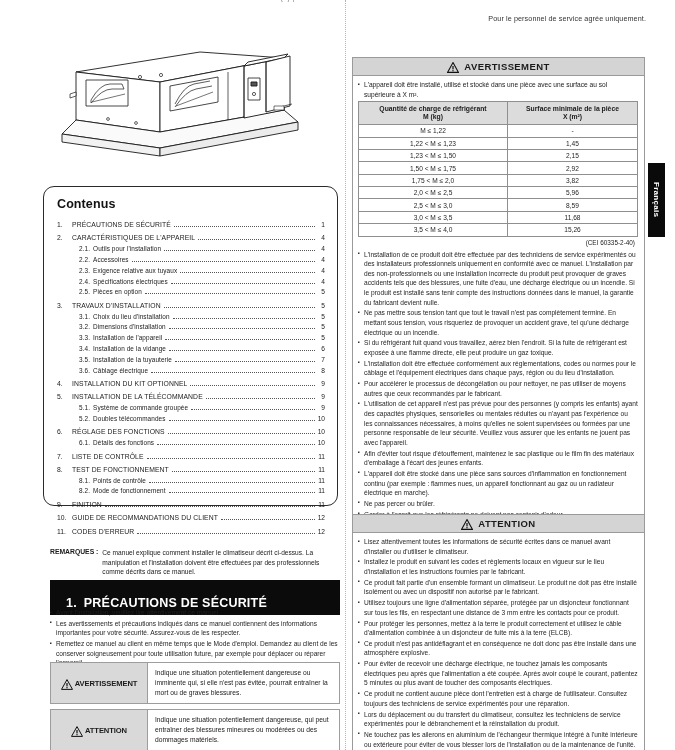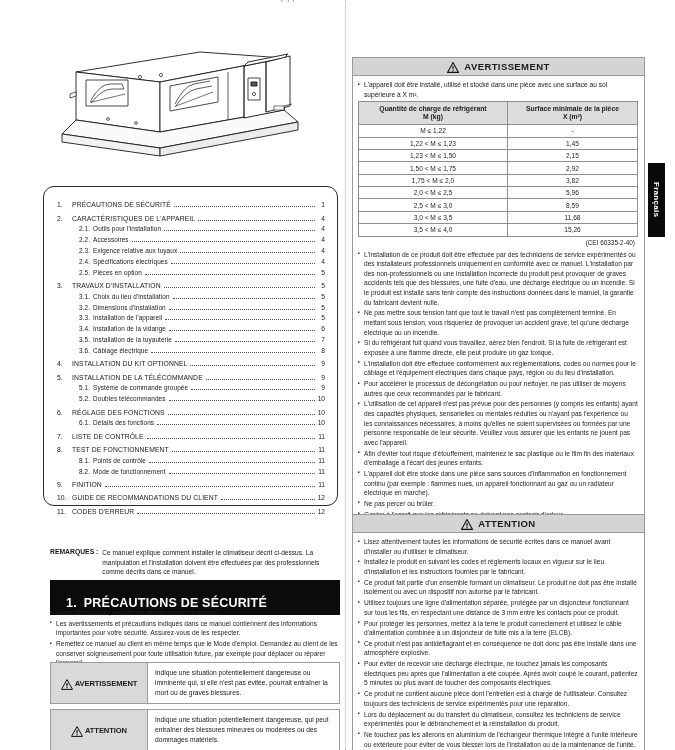--- a/index.html
+++ b/index.html
@@ -209,20 +209,21 @@
 
         <line x1="180" y1="50" x2="180" y2="98" stroke="#1a1a1a" stroke-width="0.7"></line>
         <line x1="196" y1="44" x2="196" y2="96" stroke="#1a1a1a" stroke-width="0.7"></line>
         <line x1="218" y1="40" x2="218" y2="90" stroke="#1a1a1a" stroke-width="0.7"></line>
         <line x1="228" y1="86" x2="244" y2="82" stroke="#1a1a1a" stroke-width="0.7"></line>
         <rect x="226" y="84" width="10" height="4" fill="#ffffff" stroke="#1a1a1a" stroke-width="0.6"></rect>
       </svg>
     </div>
 
     <div class="contenus">
+      <h2>Contenus</h2>
       <div class="toc" id="toc-list">
           <div class="toc-row lvl1">
             <span class="toc-num">1.</span>
             <span class="toc-label">PRÉCAUTIONS DE SÉCURITÉ</span>
             <span class="toc-dots"></span>
             <span class="toc-page">1</span>
           </div>
           <div class="toc-row lvl1">
             <span class="toc-num">2.</span>
             <span class="toc-label">CARACTÉRISTIQUES DE L'APPAREIL</span>
@@ -439,20 +440,21 @@
         <span>ATTENTION</span>
       </div>
       <div class="dtext">Indique une situation potentiellement dangereuse, qui peut entraîner des blessures mineures ou modérées ou des dommages matériels.</div>
     </div>
 
   </div>
 
   <div class="col-right">
 
     <div class="partno-block">
+      <div class="partno-sub">Pour le personnel de service agrée uniquement.</div>
     </div>
 
     <div class="warnbox" style="position:absolute; left:2px; top:57px; width:293px;">
       <div class="warnbox-head">
         <span class="tri">
           <svg viewBox="0 0 12 11" width="12" height="11">
             <path d="M6 0.6 L11.5 10.4 L0.5 10.4 Z" fill="none" stroke="#111" stroke-width="1.1"></path>
             <rect x="5.4" y="4" width="1.2" height="3.4" fill="#111"></rect>
             <rect x="5.4" y="8.1" width="1.2" height="1.2" fill="#111"></rect>
           </svg>

